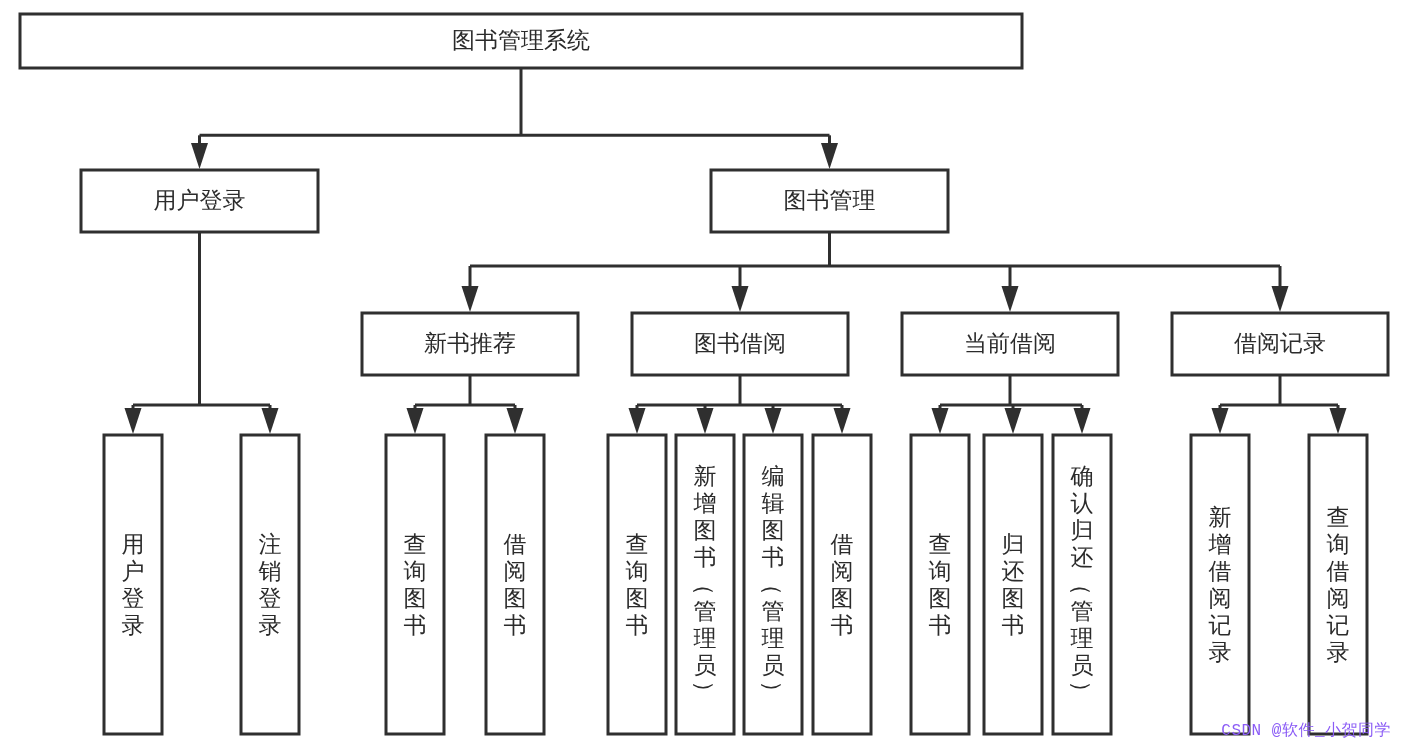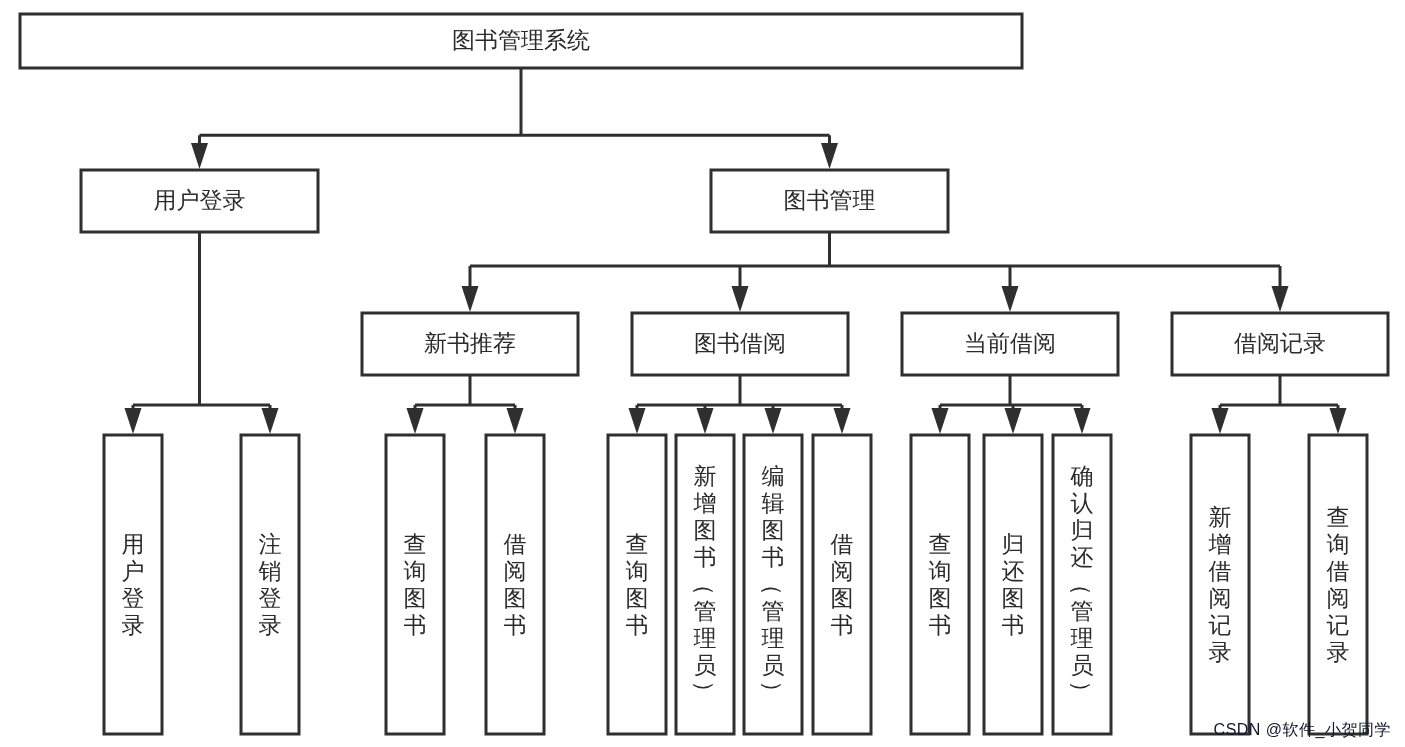--- a/index.html
+++ b/index.html
@@ -50,23 +50,23 @@
   .node-label-vertical {
     fill: #2b2b2b;
     font-family: "Liberation Sans", "DejaVu Sans", sans-serif;
     font-size: 23px;
     text-anchor: middle;
   }
   .watermark {
     position: absolute;
     right: 14px;
     bottom: 6px;
-    font-family: Liberation Sans, sans-serif;
+    font-family: Liberation Mono, monospace;
     font-size: 16px;
-    color: #0f172a;
+    color: #8b5cf6;
     letter-spacing: 0.5px;
     white-space: nowrap;
     user-select: none;
   }
 </style>
 </head>
 <body>
 
 <div id="diagram-root">
   <svg class="diagram-canvas" viewBox="0 0 1405 747" xmlns="http://www.w3.org/2000/svg">

